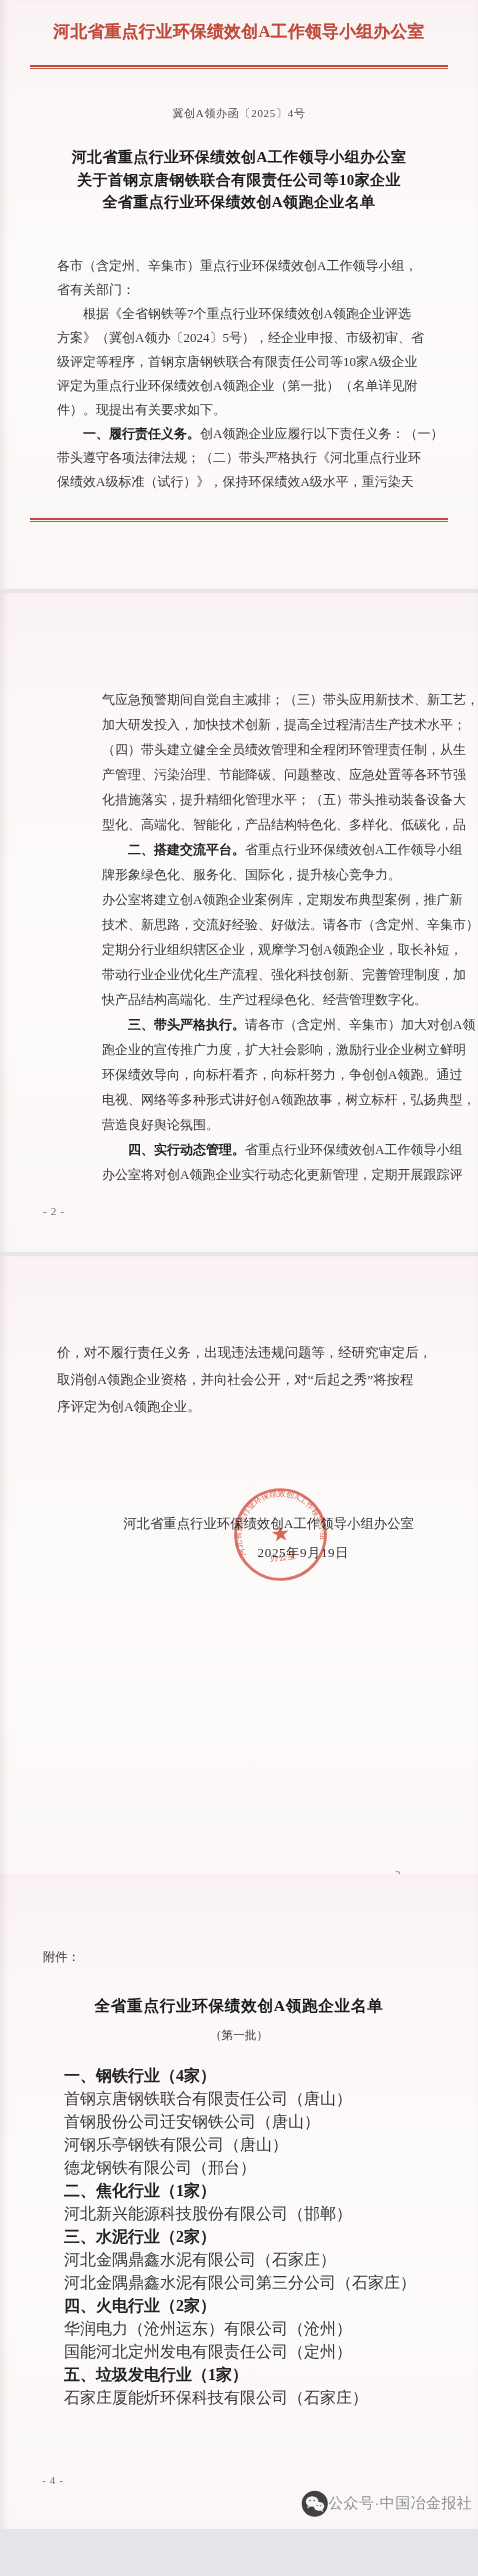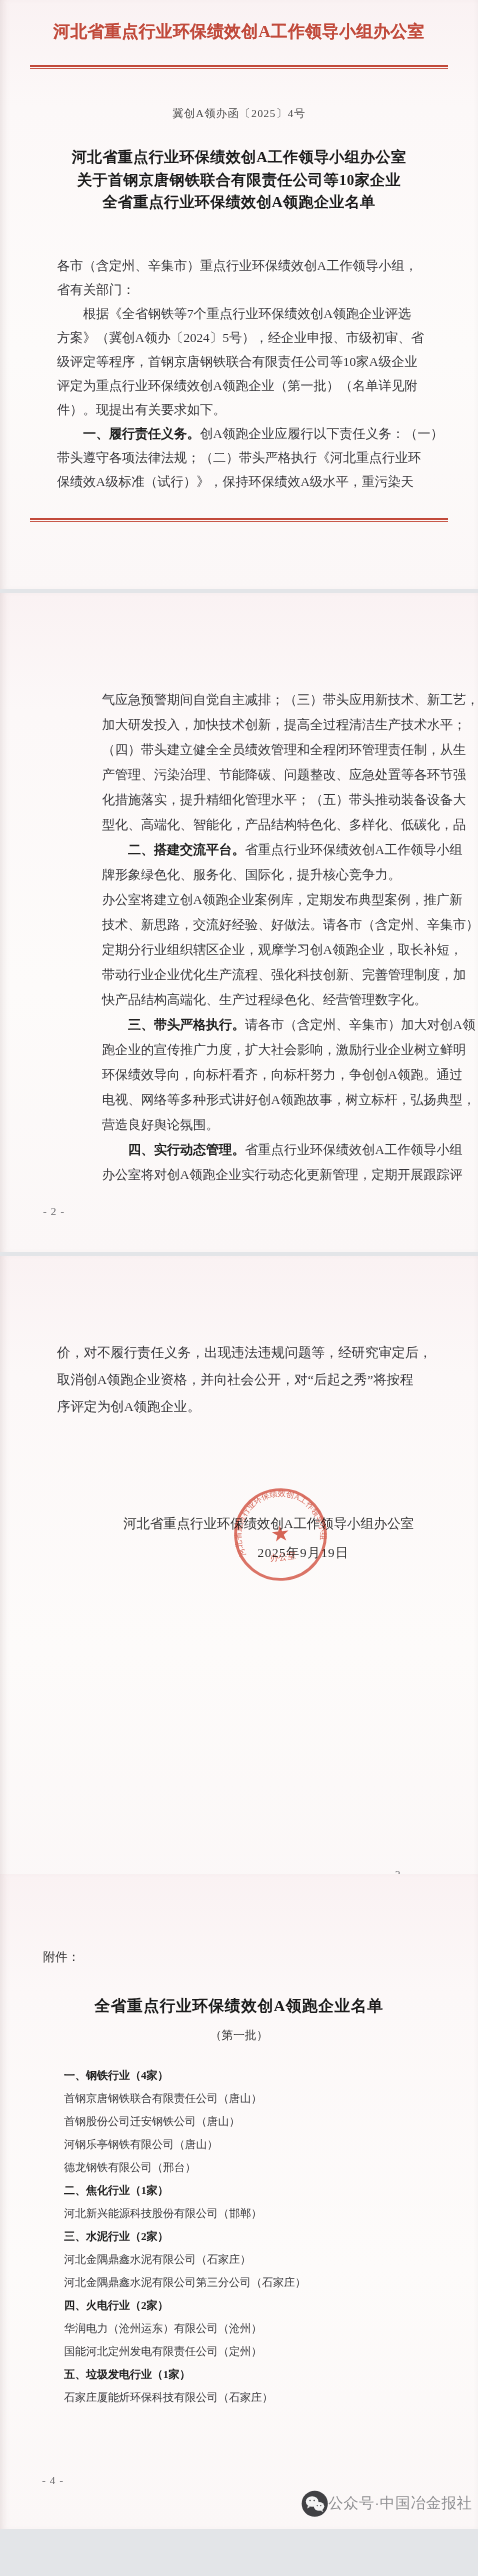--- a/index.html
+++ b/index.html
@@ -63,21 +63,21 @@
     position:absolute;top:230px;left:232px;width:97px;height:97px;
     transform:rotate(-6deg);opacity:.82;mix-blend-mode:multiply;
   }
 
   .attach-label{position:absolute;top:75px;left:43px;font-size:12.3px;color:#333;}
   .attach-title{
     position:absolute;top:122px;left:0;right:0;text-align:center;
     font-size:15.6px;font-weight:bold;color:#1b1b1b;letter-spacing:0.7px;
   }
   .attach-sub{position:absolute;top:154px;left:0;right:0;text-align:center;font-size:11.6px;color:#333;}
-  #list4{top:190px;left:64px;right:29px;font-size:11px;line-height:23px;}
+  #list4{top:190px;left:64px;right:29px;font-size:16px;line-height:23px;}
 
   .watermark{
     position:absolute;top:615px;right:5.8px;height:29px;
     display:flex;align-items:center;gap:0;
     font-family:"Liberation Sans","DejaVu Sans",sans-serif;
   }
   .watermark .wm-text{font-size:15px;color:#8f8f92;letter-spacing:0.4px;}
   .wm-icon{width:27.5px;height:27.5px;flex:0 0 auto;}
 </style>
 </head>

